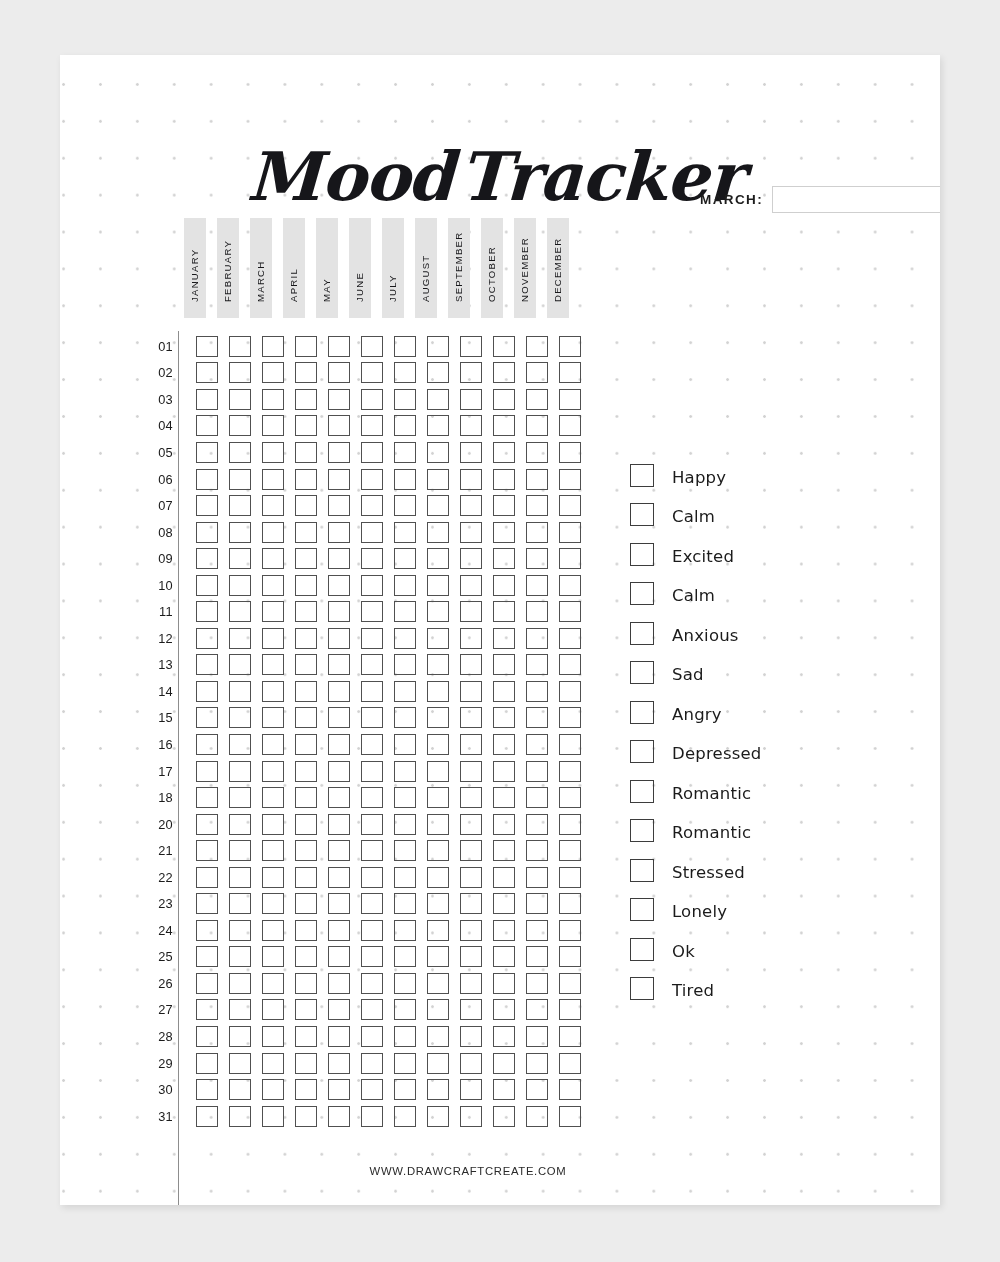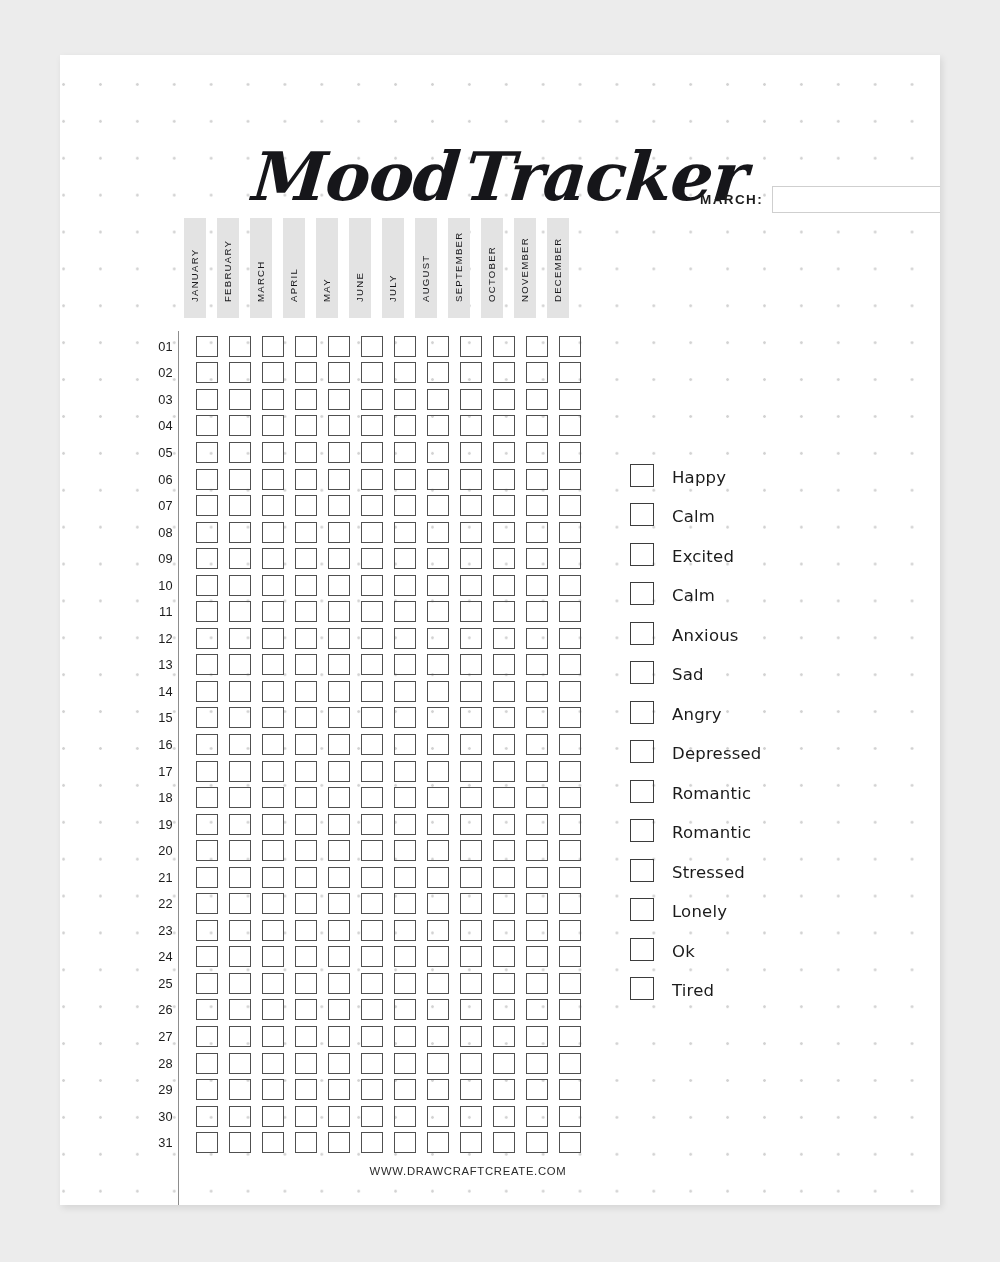--- a/index.html
+++ b/index.html
@@ -561,37 +561,20 @@
           <div class="cell"></div>
           <div class="cell"></div>
           <div class="cell"></div>
           <div class="cell"></div>
           <div class="cell"></div>
           <div class="cell"></div>
           <div class="cell"></div>
         </div>
       </div>
       <div class="grid-row">
-        <div class="day-num">19</div>
-        <div class="cells">
-          <div class="cell"></div>
-          <div class="cell"></div>
-          <div class="cell"></div>
-          <div class="cell"></div>
-          <div class="cell"></div>
-          <div class="cell"></div>
-          <div class="cell"></div>
-          <div class="cell"></div>
-          <div class="cell"></div>
-          <div class="cell"></div>
-          <div class="cell"></div>
-          <div class="cell"></div>
-        </div>
-      </div>
-      <div class="grid-row">
         <div class="day-num">20</div>
         <div class="cells">
           <div class="cell"></div>
           <div class="cell"></div>
           <div class="cell"></div>
           <div class="cell"></div>
           <div class="cell"></div>
           <div class="cell"></div>
           <div class="cell"></div>
           <div class="cell"></div>

